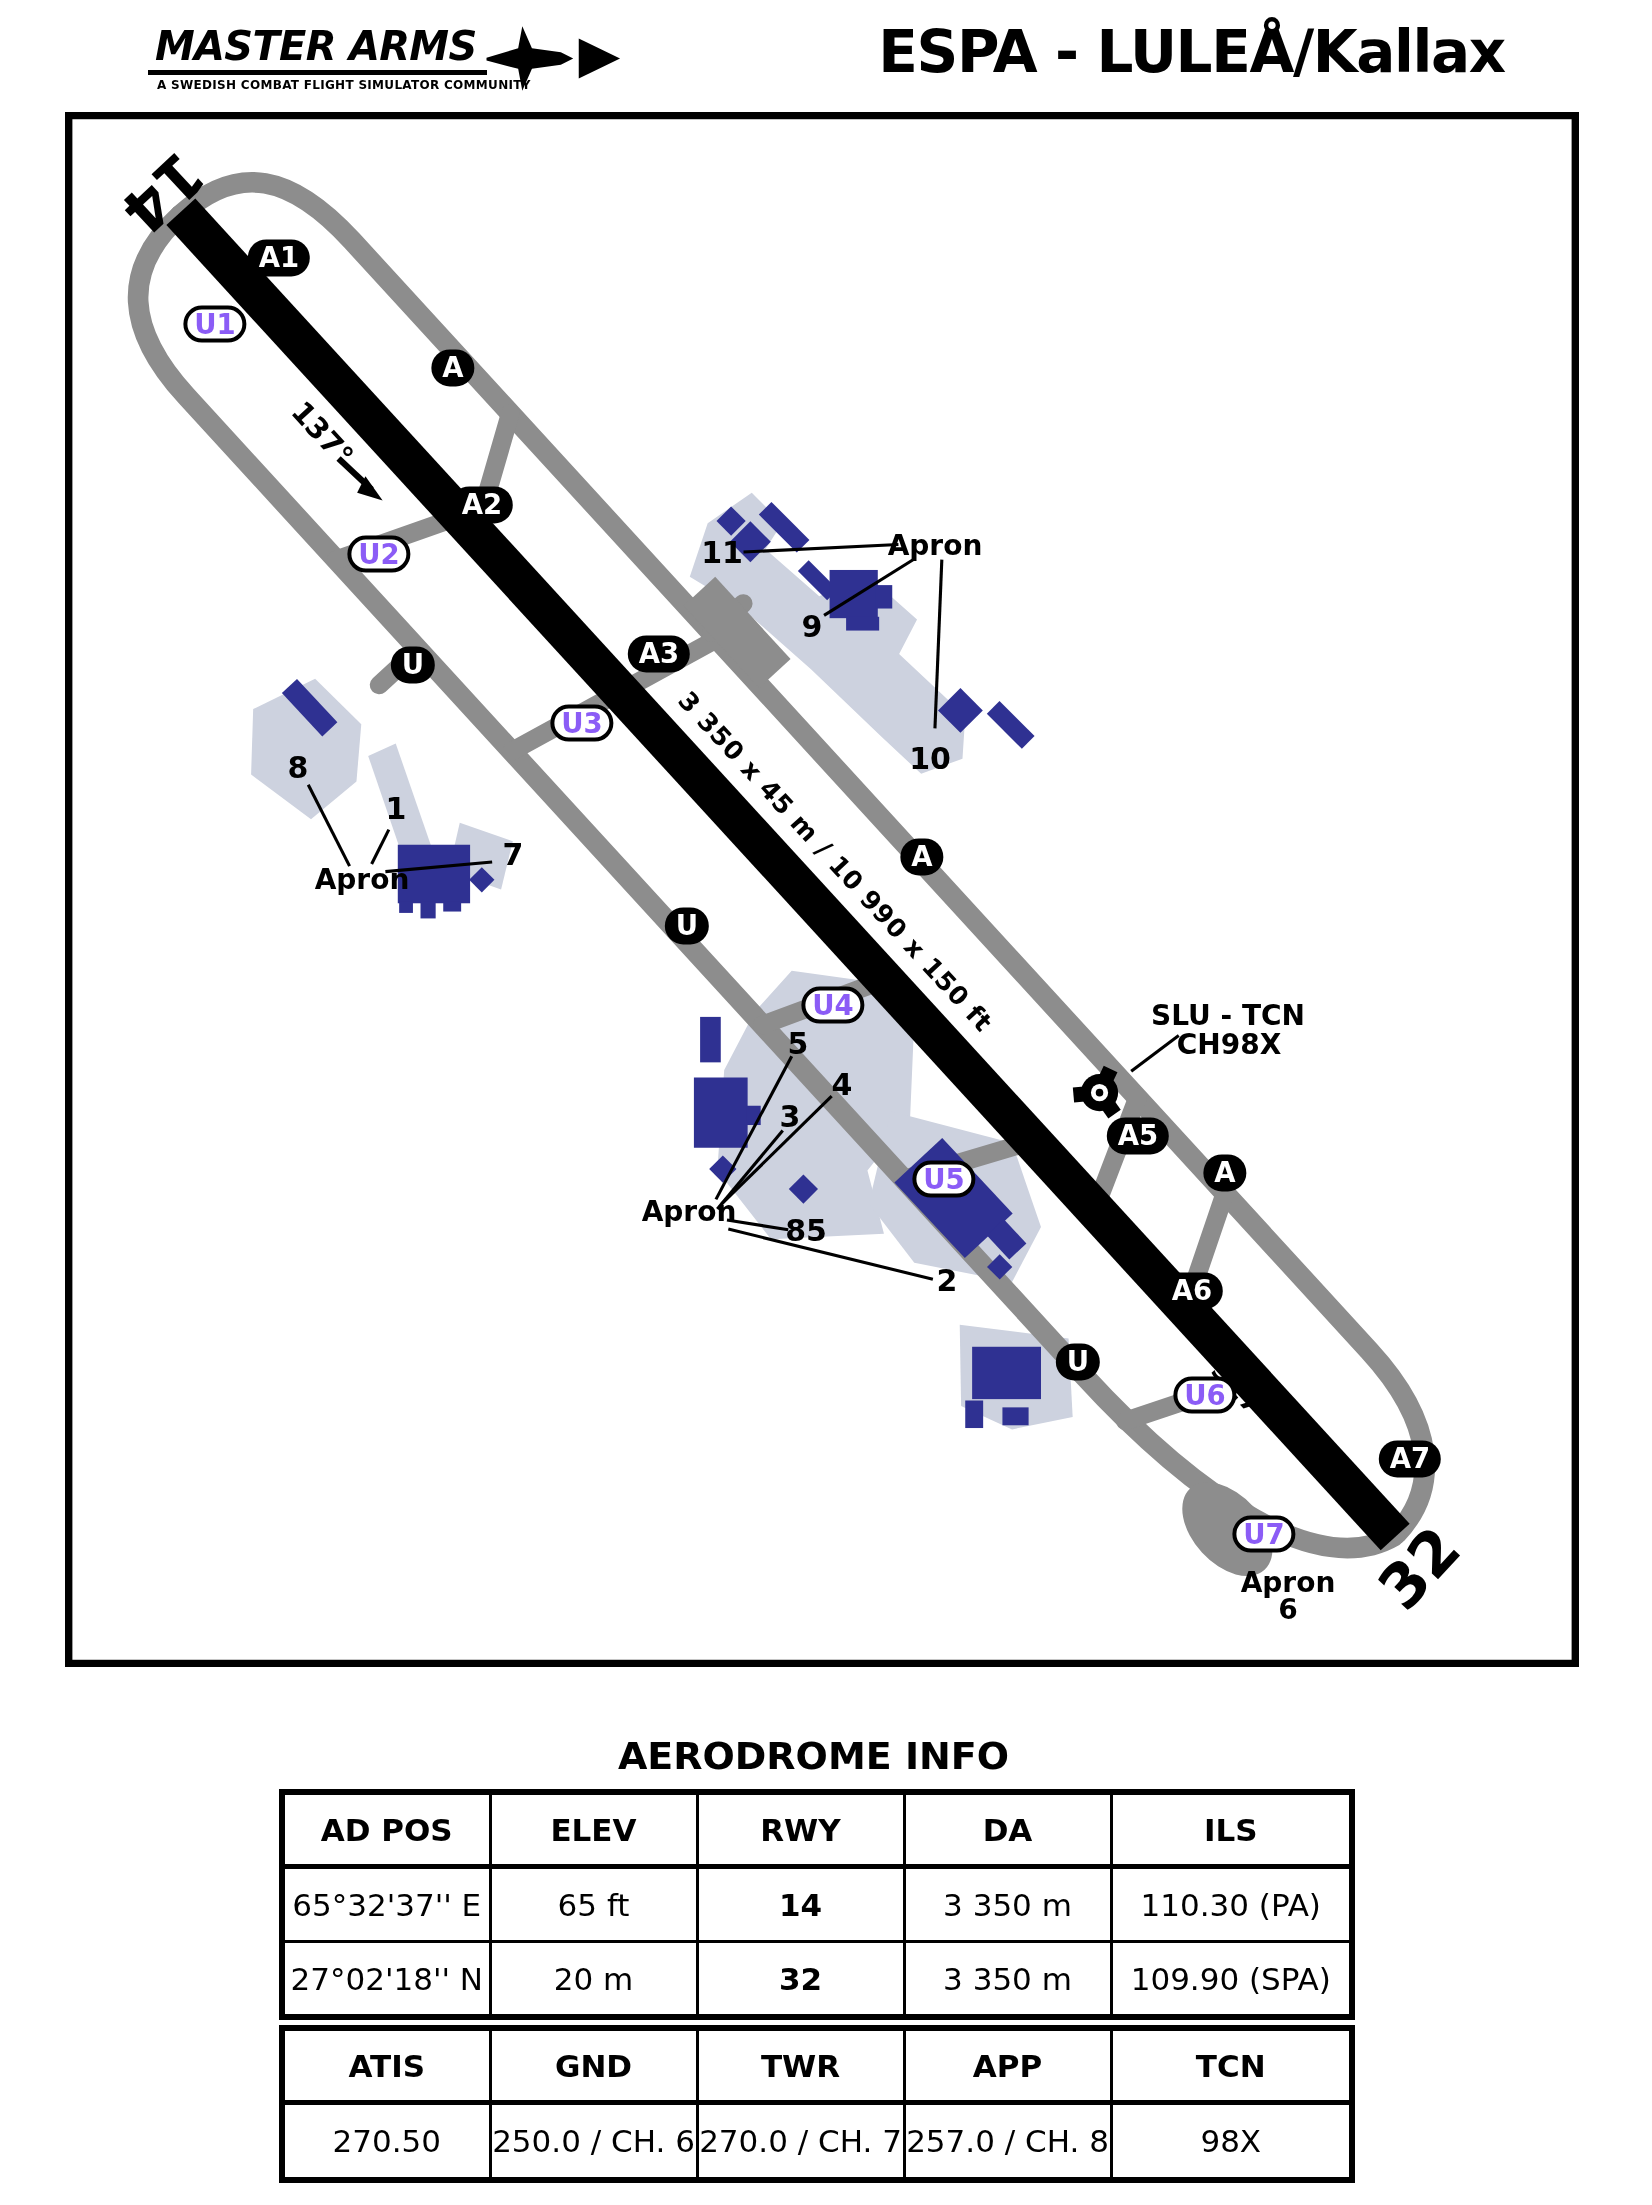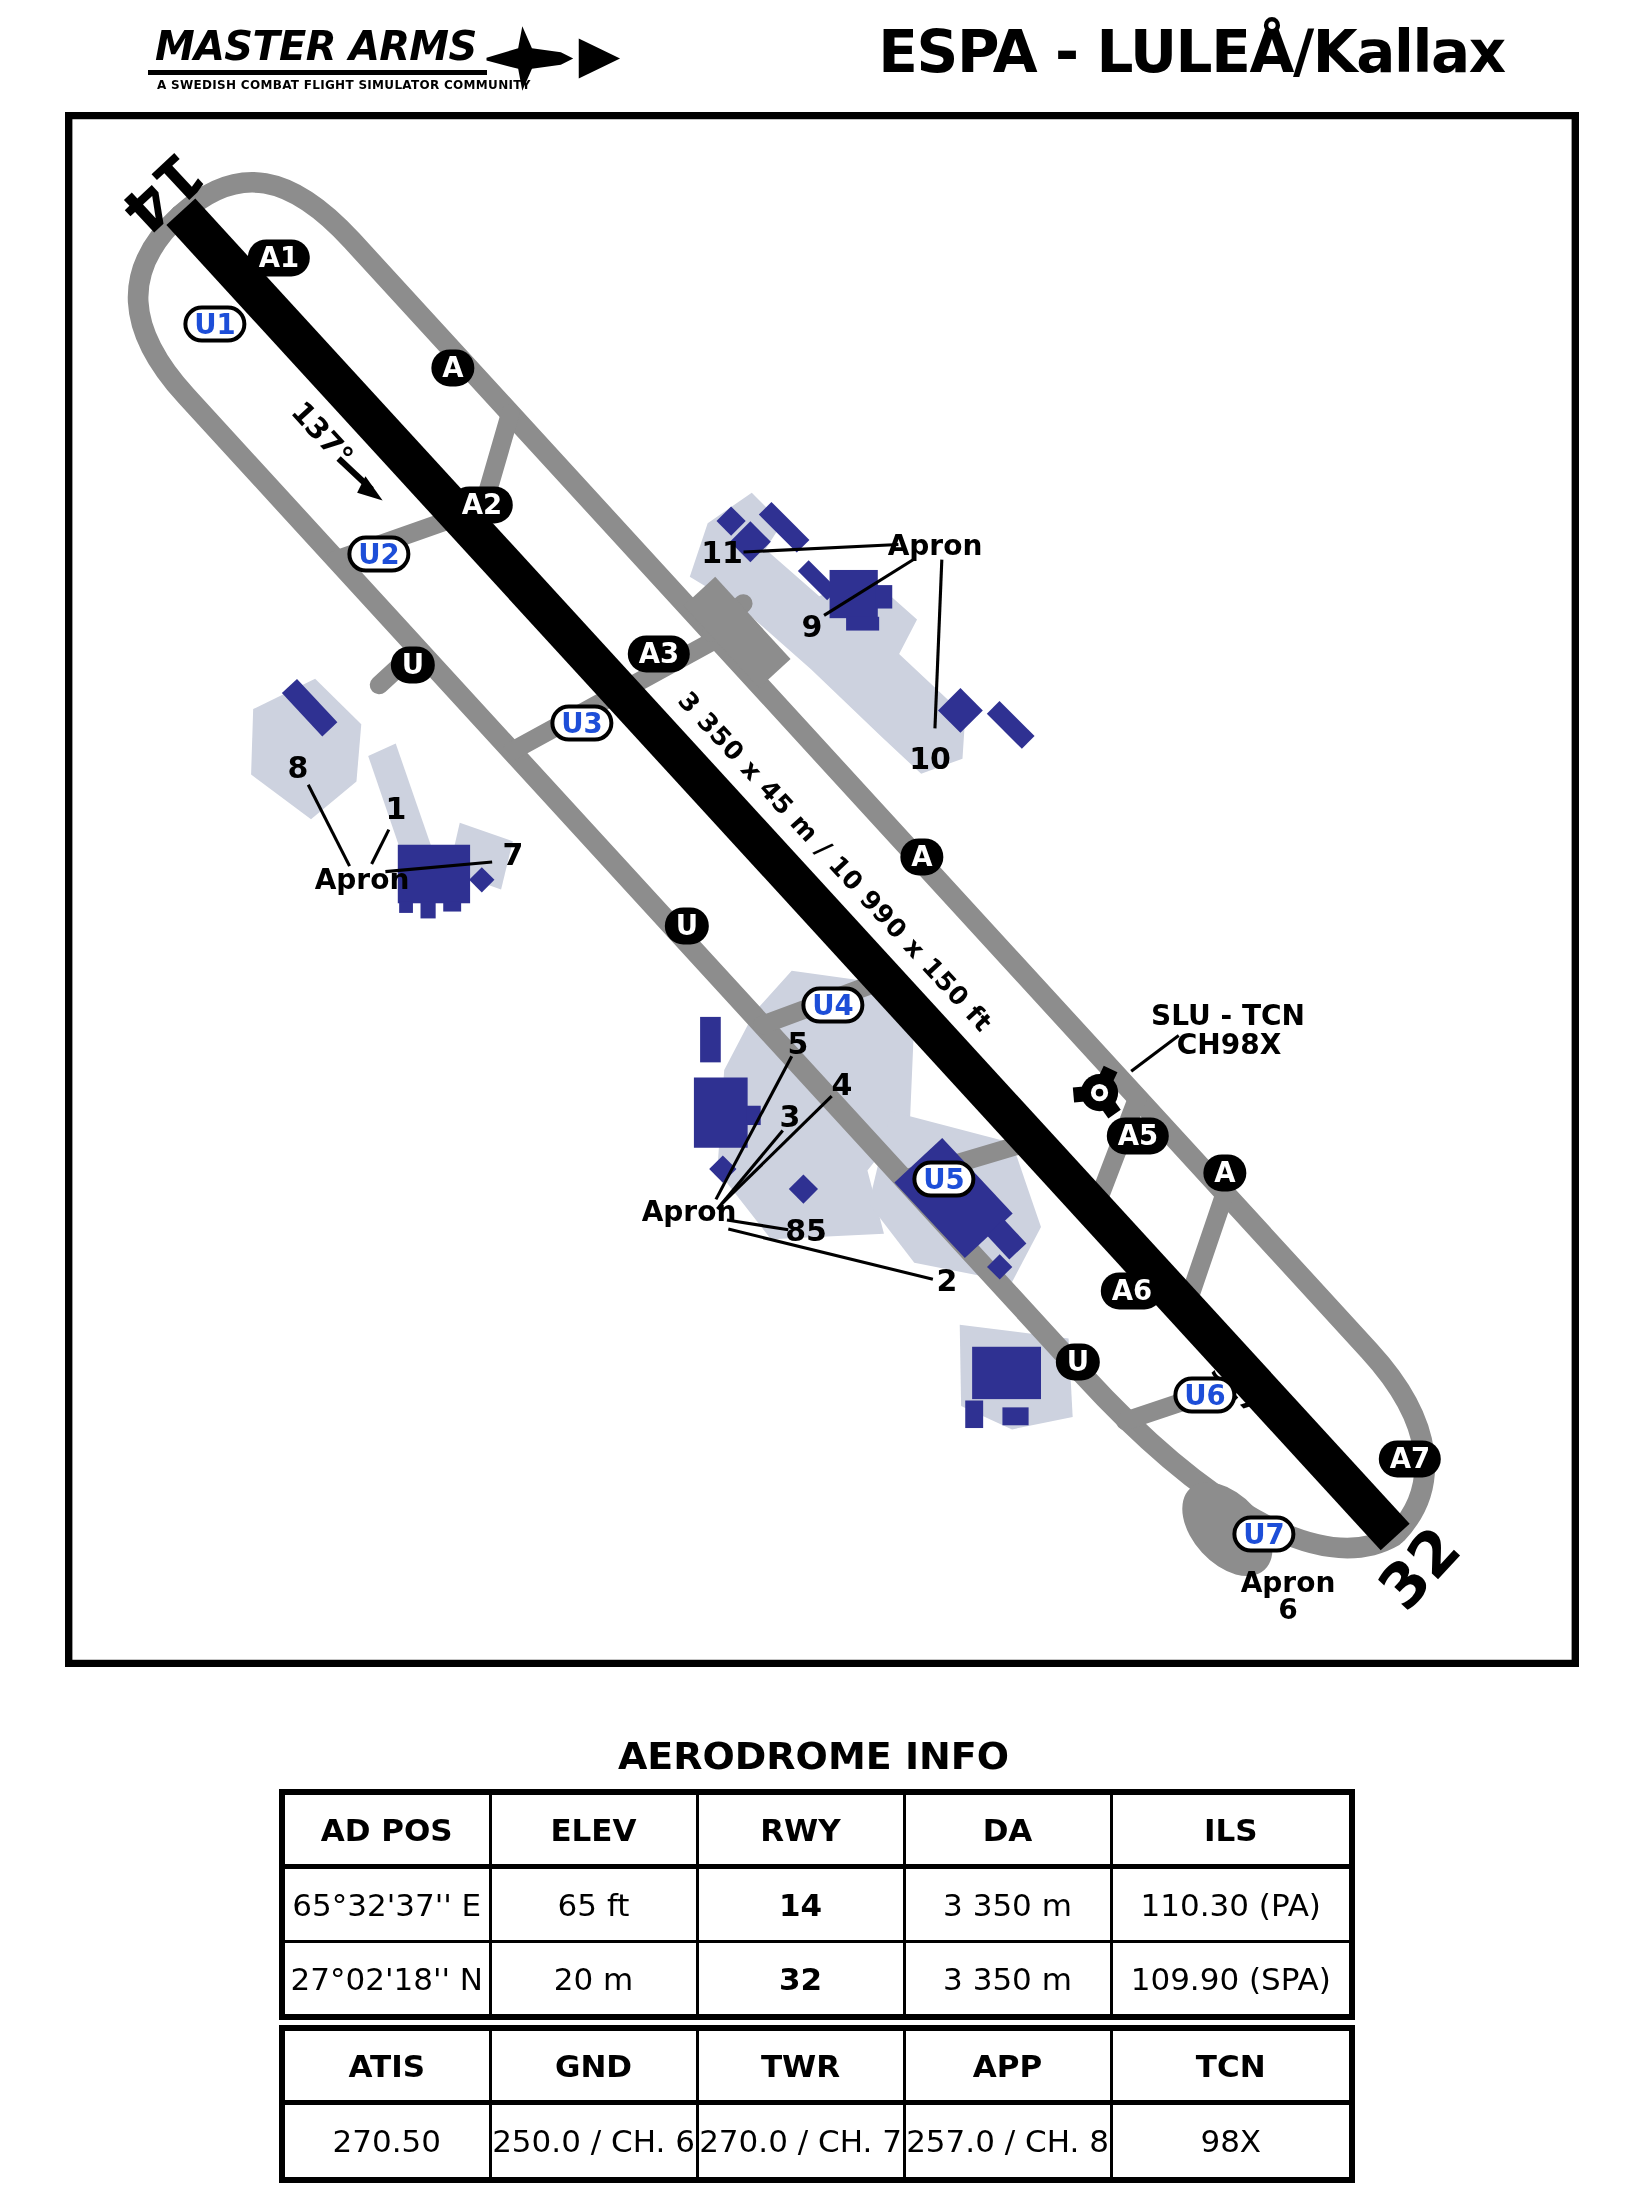--- a/index.html
+++ b/index.html
@@ -17,21 +17,21 @@
   .map-svg{position:absolute;left:65px;top:112px;width:1514px;height:1555px;}
   .lbl{position:absolute;transform:translate(-50%,-50%);font-weight:bold;white-space:nowrap;line-height:1;}
   .num{font-size:30px;}
   .apr{font-size:28px;}
   .rwy-num{font-size:61px;}
   .hdg{font-size:29px;font-weight:600;}
   .dim{font-size:25.5px;font-weight:600;letter-spacing:0.7px;}
   .pill{position:absolute;transform:translate(-50%,-50%);font-size:27.5px;font-weight:bold;
         border-radius:23.4px;line-height:1;white-space:nowrap;}
   .pb{background:#000;color:#fff;padding:4.8px 11px;}
-  .pw{background:#fff;color:#1d4ed8;border:4.1px solid #000;padding:0.7px 6.9px;}
+  .pw{background:#fff;color:#8b5cf6;border:4.1px solid #000;padding:0.7px 6.9px;}
   
   .info-title{position:absolute;left:279px;top:1734px;width:1069px;text-align:center;
               font-size:38px;font-weight:bold;}
   table.info{position:absolute;left:279px;border-collapse:collapse;table-layout:fixed;
              width:1069px;background:#fff;border:6.9px solid #000;}
   .t1{top:1789px;}
   .t2{top:2025px;}
   table.info th, table.info td{border:3.4px solid #000;text-align:center;font-size:31px;padding:0;}
   table.info th{font-weight:bold;height:69px;border-bottom:5.5px solid #000;}
   .t1 td{height:71px;}
@@ -171,21 +171,21 @@
   <div class="lbl rwy-num" style="left:163px;top:193px;transform:translate(-50%,-50%) rotate(137deg);">14</div>
   <div class="lbl rwy-num" style="left:1419px;top:1568px;transform:translate(-50%,-50%) rotate(-47deg);">32</div>
   <div class="lbl hdg" style="left:322px;top:434px;transform:translate(-50%,-50%) rotate(47.5deg);">137°</div>
   <div class="lbl hdg" style="left:1242px;top:1393px;transform:translate(-50%,-50%) rotate(47.5deg);">317°</div>
   <div class="lbl dim" style="left:835px;top:862px;transform:translate(-50%,-50%) rotate(47.5deg);">3 350 x 45 m / 10 990 x 150 ft</div>
 
   <div class="pill pb" style="left:279px;top:258px;text-align:center;">A1</div>
   <div class="pill pb" style="left:482px;top:505px;">A2</div>
   <div class="pill pb" style="left:659px;top:654px;">A3</div>
   <div class="pill pb" style="left:1138px;top:1136px;">A5</div>
-  <div class="pill pb" style="left:1132px;top:1291px;">A6</div>
+  <div class="pill pb" style="left:1192px;top:1291px;">A6</div>
   <div class="pill pb" style="left:1410px;top:1459px;">A7</div>
 
   <div class="pill pb" style="left:453px;top:368px;">A</div>
   <div class="pill pb" style="left:922px;top:857px;">A</div>
   <div class="pill pb" style="left:1225px;top:1173px;">A</div>
 
   <div class="pill pb" style="left:413px;top:665px;">U</div>
   <div class="pill pb" style="left:687px;top:926px;">U</div>
   <div class="pill pb" style="left:1078px;top:1362px;">U</div>
 

